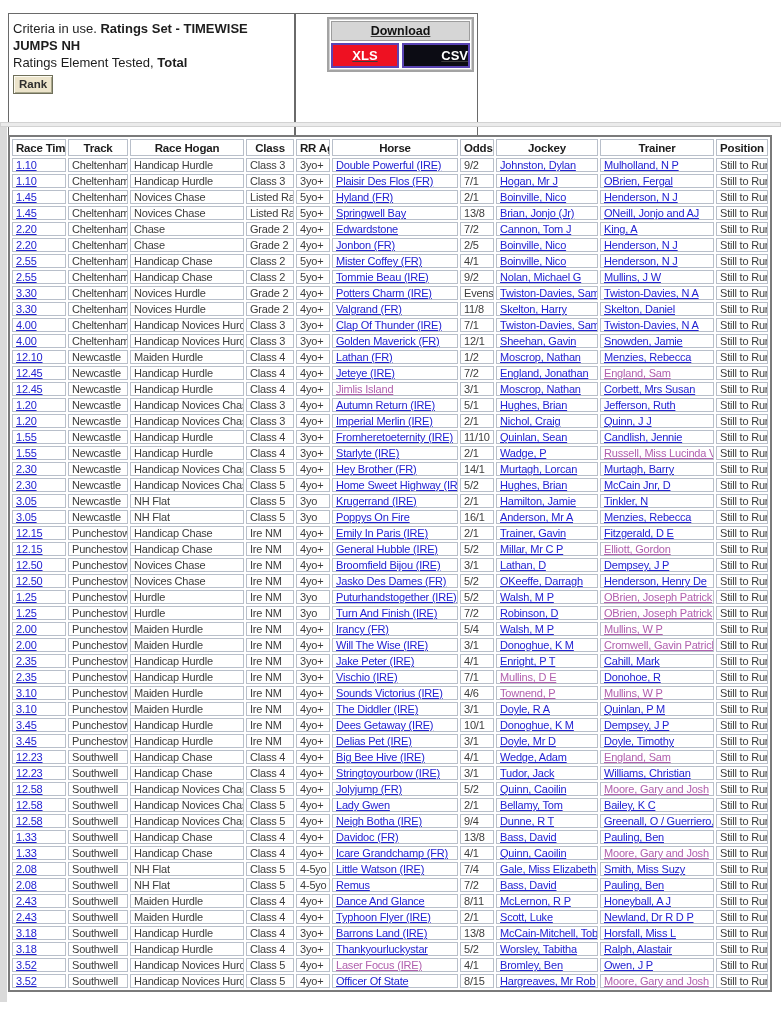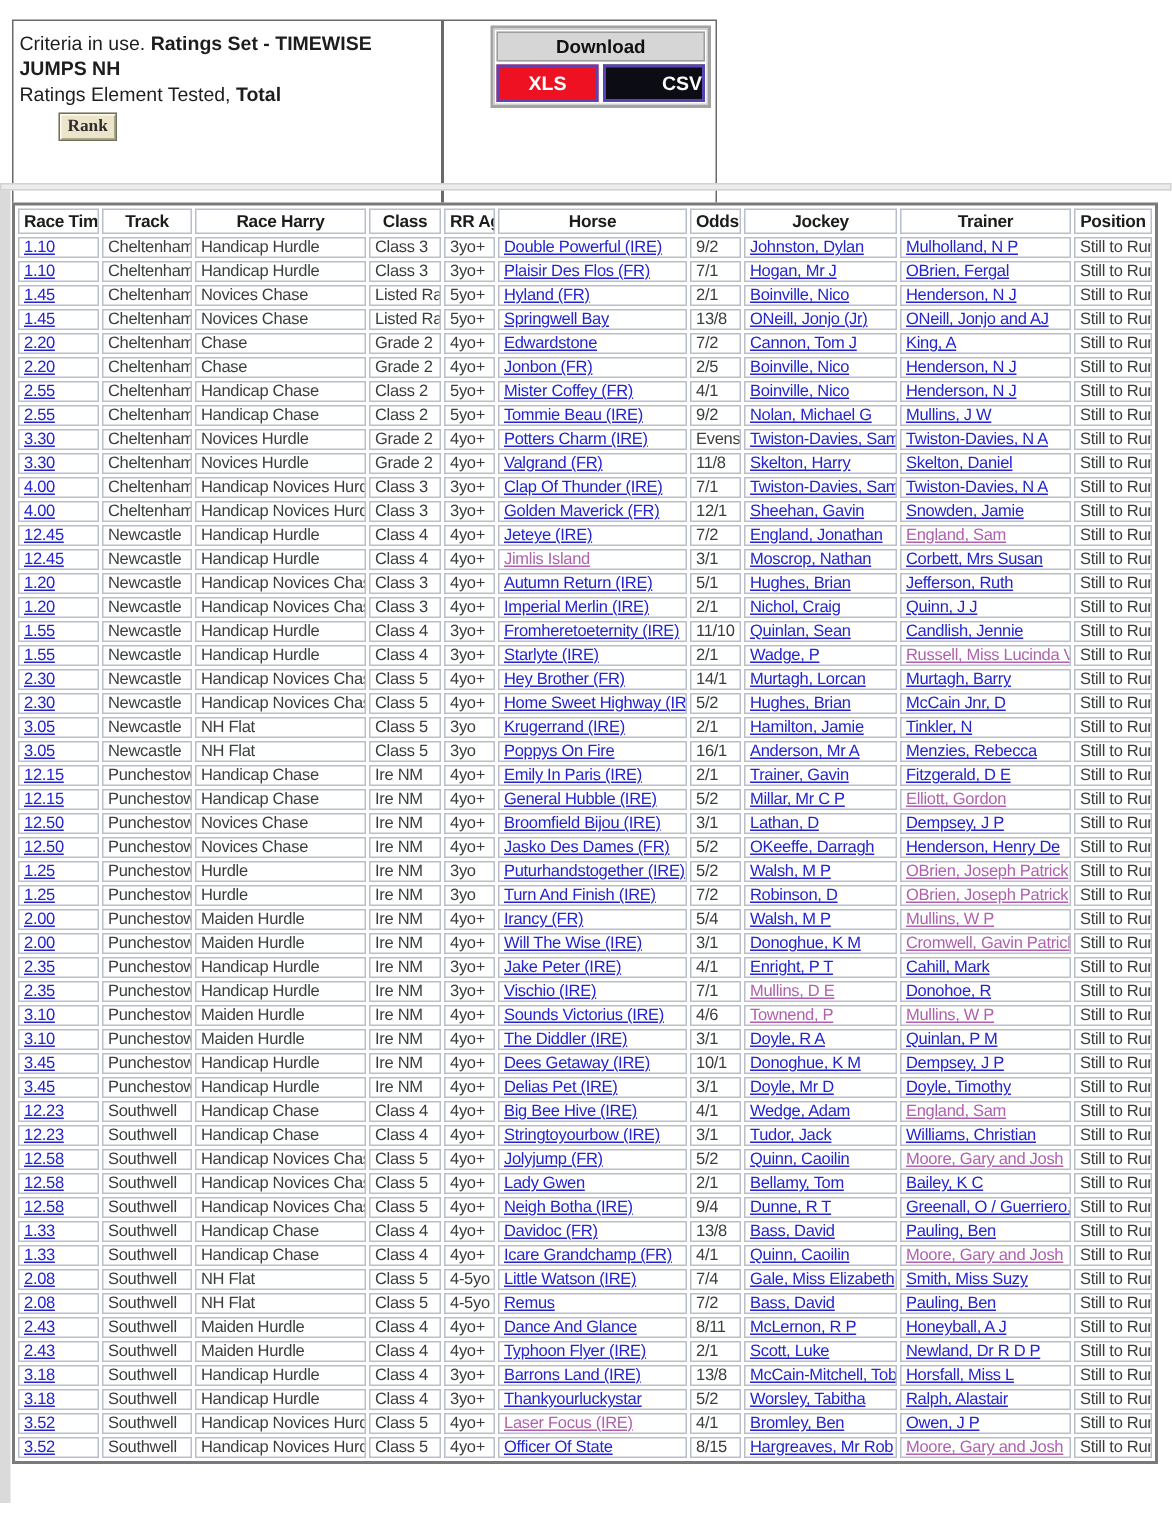--- a/index.html
+++ b/index.html
@@ -9,25 +9,25 @@
   }
   *{margin:0;padding:0;box-sizing:border-box;}
   html,body{width:781px;background:#ffffff;}
   body{font-family:"Liberation Sans", sans-serif;color:var(--text);position:relative;height:1023px;overflow:hidden;}
   .left-gutter{position:absolute;left:0;top:122px;width:7px;height:880px;background:#dadada;}
   .top-row{position:absolute;left:8px;top:13px;width:470px;height:130px;border:1px solid #6a6a6a;display:flex;background:#fff;gap:28px;}
   .criteria-box{width:287px;height:100%;border-right:2px solid #6a6a6a;padding:6px 4px 4px 4px;position:relative;}
   .criteria-text{font-size:13px;line-height:17px;color:#1d1d1d;}
   .rank-row{position:absolute;left:4px;top:60px;}
   .clear-row{position:absolute;left:4px;top:85px;display:flex;gap:3px;white-space:nowrap;}
-  .btn{font-family:Liberation Serif, serif;font-weight:bold;font-size:11.5px;color:#2e2e2e;
+  .btn{font-family:Liberation Sans, sans-serif;font-weight:bold;font-size:11.5px;color:#2e2e2e;
        background:var(--btnbg);border:1px solid #6f6f5a;
        box-shadow:inset 1px 1px 0 #fdfbf0, inset -1px -1px 0 #a9a78c;
-       padding:2px 5px 3px 5px;cursor:pointer;margin-left:26px;}
-  .download-box{flex:1;height:100%;padding:3px;}
+       padding:2px 5px 3px 5px;cursor:pointer;}
+  .download-box{flex:1;height:100%;padding:3px;text-decoration:underline;}
   .dl-table{border:2px solid #a3a3a3;box-shadow:inset 0 0 0 1px #cfcfcf;padding:2px;background:#fff;}
   .dl-header{border:1px solid #9d9d9d;background:var(--dlheadbg);color:#111;font-weight:bold;
              font-size:12.5px;text-align:center;padding:2px 0;}
   .dl-buttons{display:flex;gap:3px;margin-top:2px;}
   .dl-btn{flex:1;display:block;text-align:center;font-weight:bold;font-size:13px;color:#ffffff;
           text-decoration:none;border:2px solid var(--dlbtnborder);padding:3px 0;cursor:pointer;}
   .dl-xls{background:var(--xls);}
   .dl-csv{background:var(--csv);text-align:right;}
   .divider{position:absolute;left:0;top:122px;width:781px;height:5px;border:1px solid #d2d2d2;background:#ebebeb;}
   table.ratings{position:absolute;left:8px;top:135px;border-collapse:separate;border-spacing:2px;
@@ -77,21 +77,21 @@
       <col style="width:126px">
       <col style="width:34px">
       <col style="width:102px">
     <col style="width:114px">
       <col style="width:52px">
   </colgroup>
   <thead>
       <tr id="head-row">
         <th>Race Time</th>
         <th>Track</th>
-        <th>Race Harry</th>
+        <th>Race Hogan</th>
         <th>Class</th>
         <th>RR Age</th>
         <th>Horse</th>
         <th>Odds</th>
         <th>Jockey</th>
         <th>Trainer</th>
         <th>Position</th>
       </tr>
     </thead>
   <tbody id="body-rows">
@@ -135,21 +135,21 @@
   </tr>
 
   <tr>
     <td><a class="lnk">1.45</a></td>
     <td>Cheltenham</td>
     <td>Novices Chase</td>
     <td>Listed Race</td>
     <td>5yo+</td>
     <td><a class="lnk">Springwell Bay</a></td>
     <td>13/8</td>
-    <td><a class="lnk">ONeill, Jonjo (Jr)</a></td>
+    <td><a class="lnk">Brian, Jonjo (Jr)</a></td>
     <td><a class="lnk">ONeill, Jonjo and AJ</a></td>
     <td>Still to Run</td>
   </tr>
 
   <tr>
     <td><a class="lnk">2.20</a></td>
     <td>Cheltenham</td>
     <td>Chase</td>
     <td>Grade 2</td>
     <td>4yo+</td>
@@ -244,20 +244,32 @@
     <td>Handicap Novices Hurdle</td>
     <td>Class 3</td>
     <td>3yo+</td>
     <td><a class="lnk">Golden Maverick (FR)</a></td>
     <td>12/1</td>
     <td><a class="lnk">Sheehan, Gavin</a></td>
     <td><a class="lnk">Snowden, Jamie</a></td>
     <td>Still to Run</td>
   </tr>
 
+  <tr>
+    <td><a class="lnk">12.10</a></td>
+    <td>Newcastle</td>
+    <td>Maiden Hurdle</td>
+    <td>Class 4</td>
+    <td>4yo+</td>
+    <td><a class="lnk">Lathan (FR)</a></td>
+    <td>1/2</td>
+    <td><a class="lnk">Moscrop, Nathan</a></td>
+    <td><a class="lnk">Menzies, Rebecca</a></td>
+    <td>Still to Run</td>
+  </tr>
 
   <tr>
     <td><a class="lnk">12.45</a></td>
     <td>Newcastle</td>
     <td>Handicap Hurdle</td>
     <td>Class 4</td>
     <td>4yo+</td>
     <td><a class="lnk">Jeteye (IRE)</a></td>
     <td>7/2</td>
     <td><a class="lnk">England, Jonathan</a></td>

